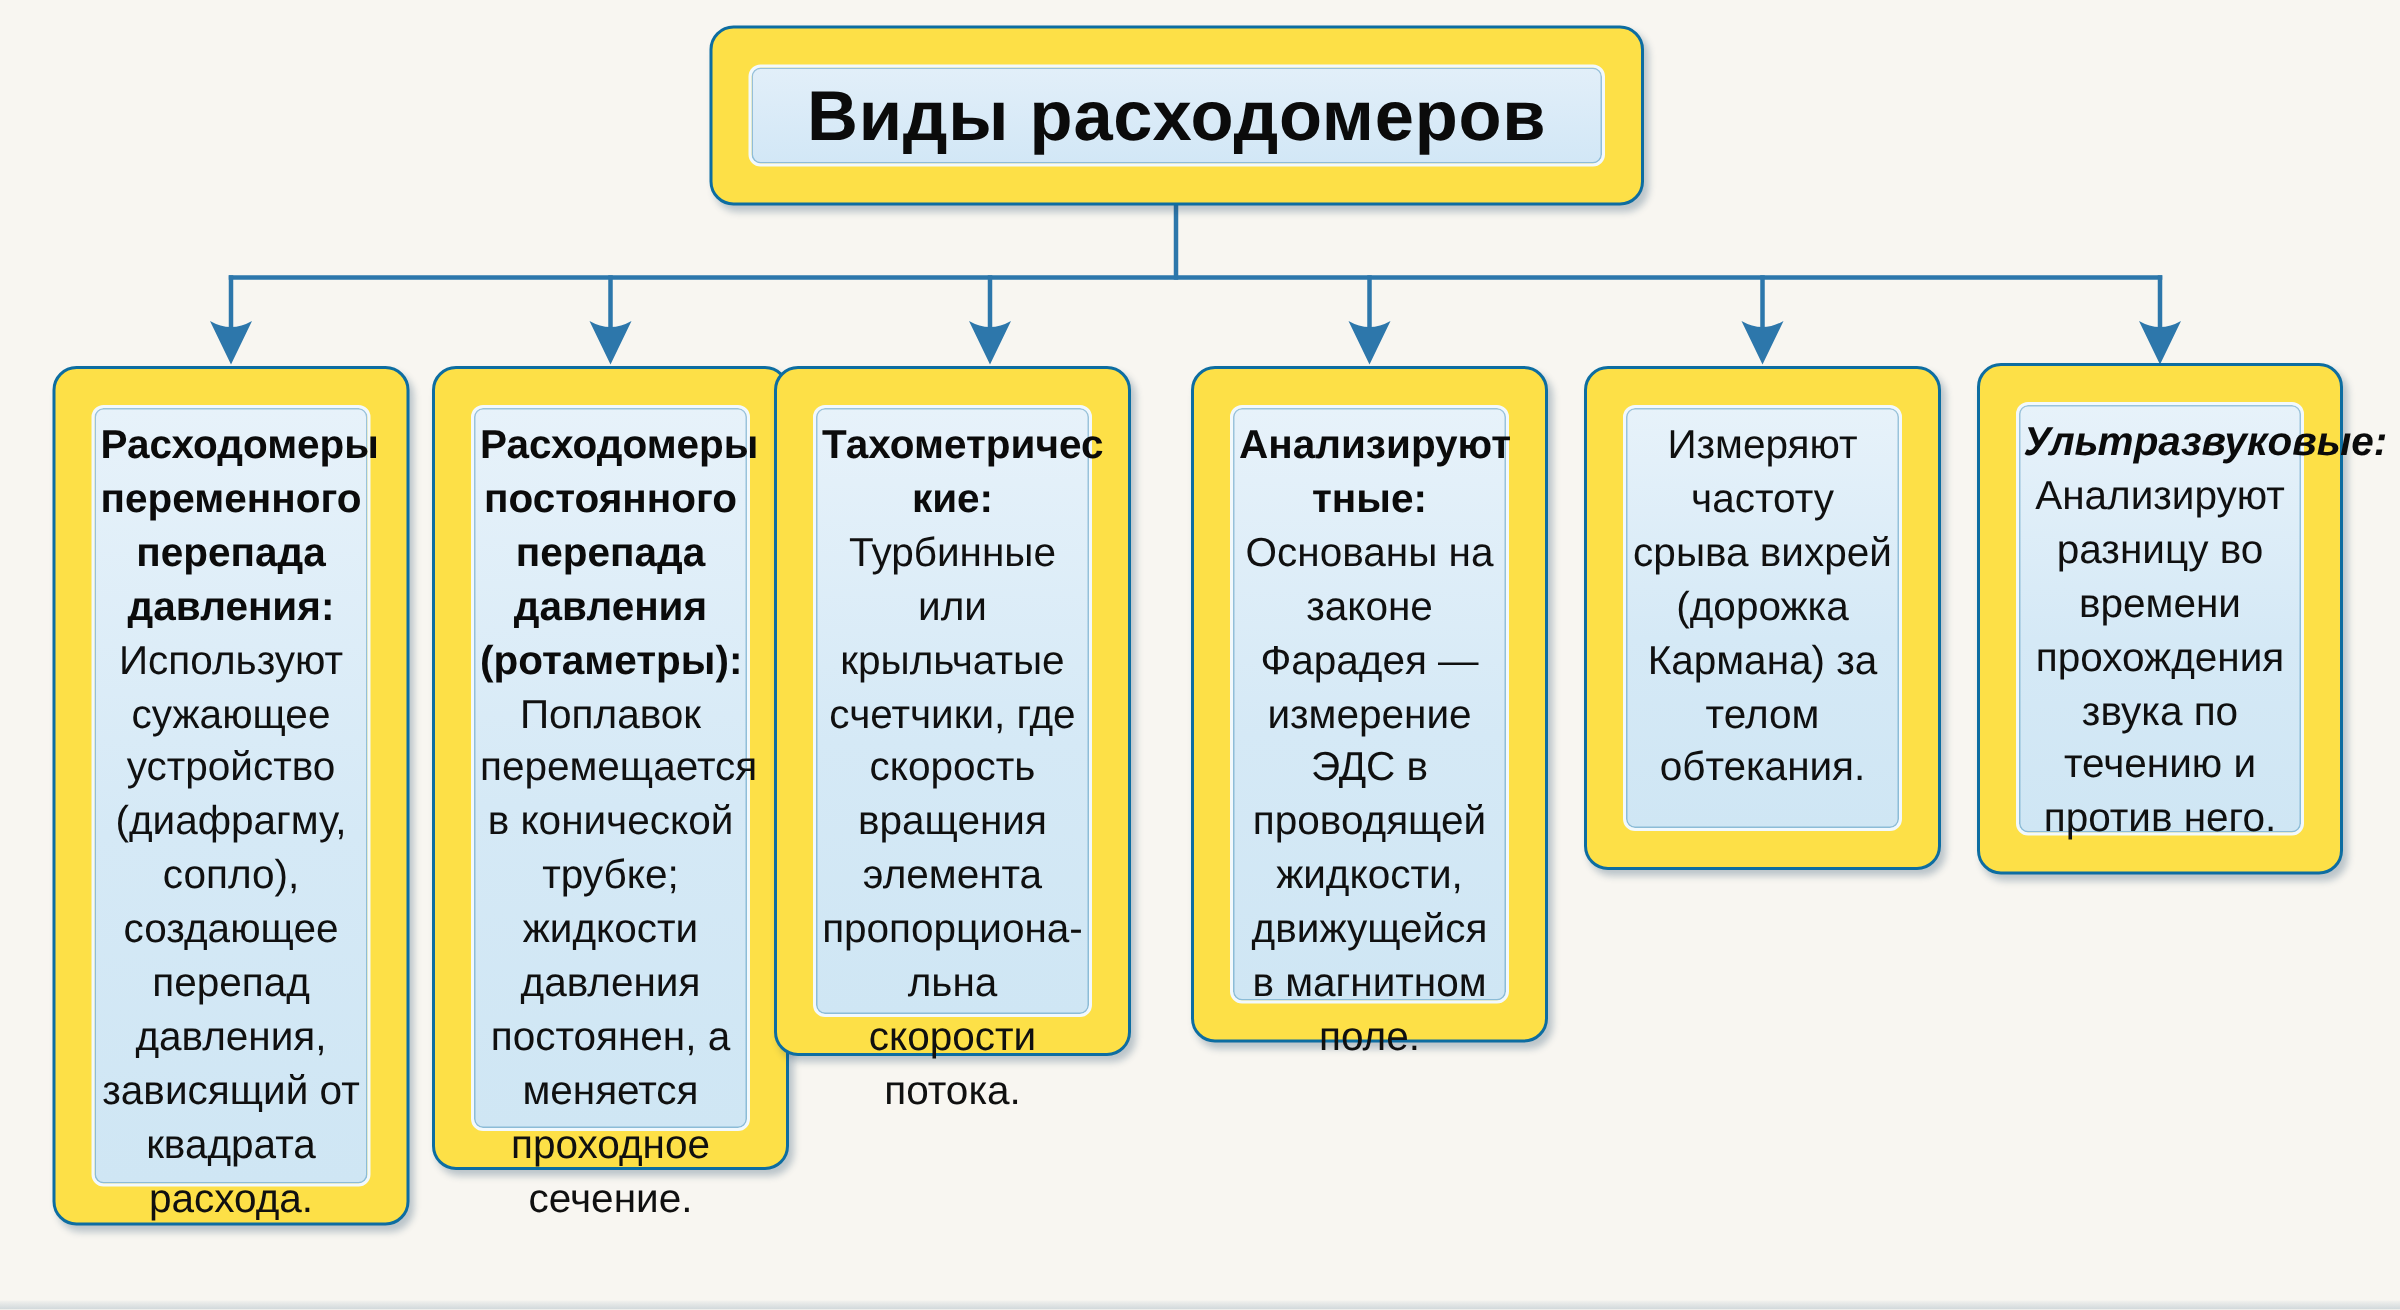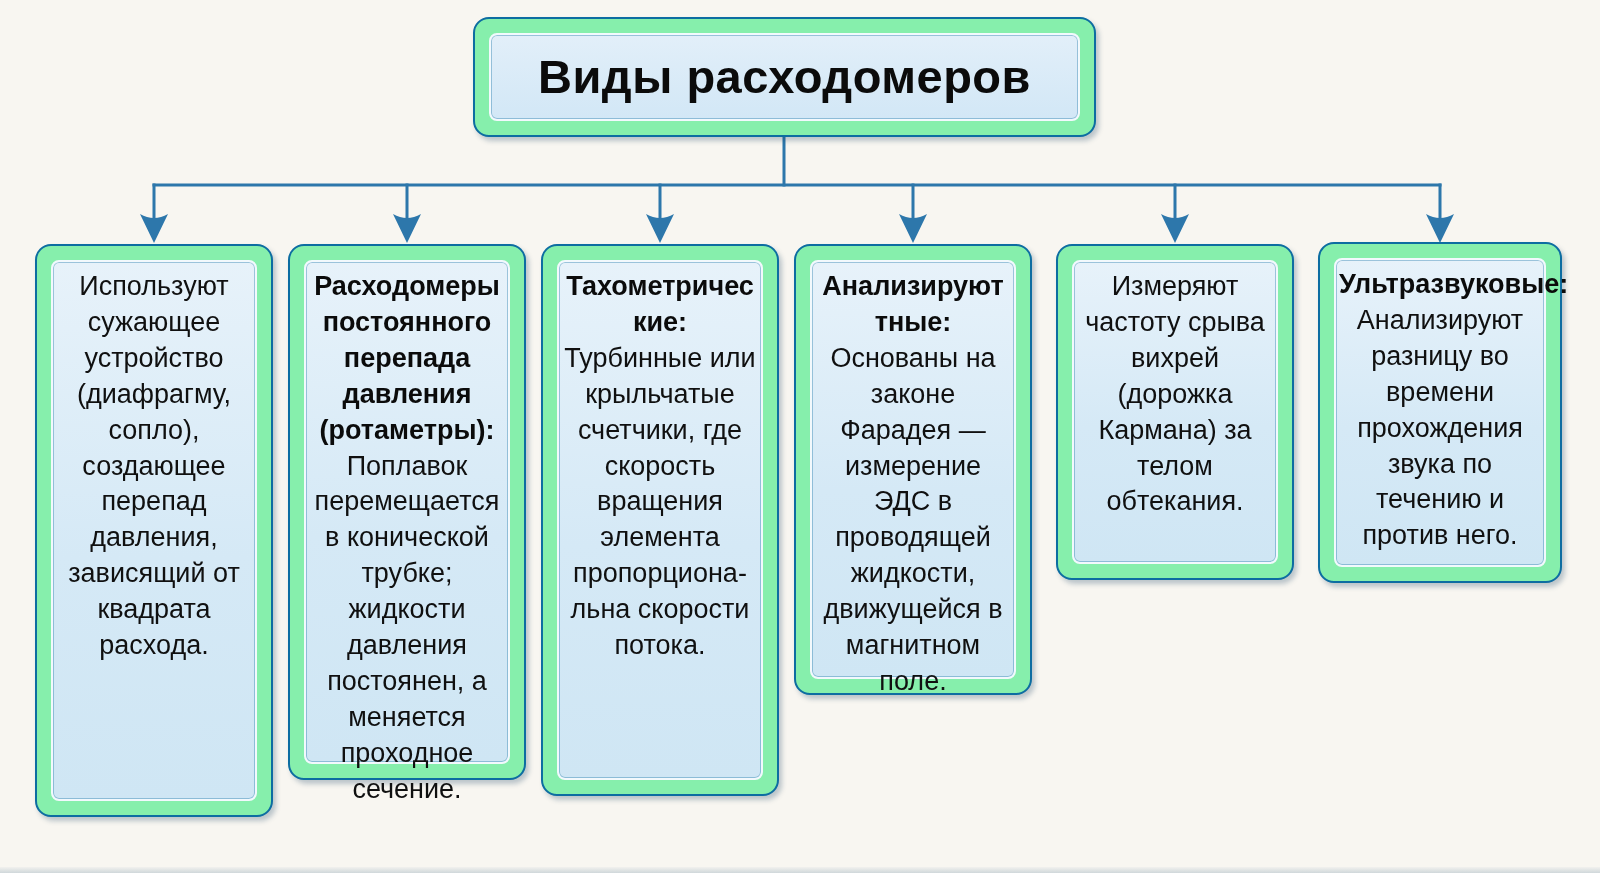--- a/index.html
+++ b/index.html
@@ -13,24 +13,24 @@
     background:#f8f6f1;
     overflow:hidden;
   }
   .connector-layer{
     position:absolute;left:0;top:0;width:1600px;height:873px;
   }
   
   .node{
     position:absolute;
     box-sizing:border-box;
-    background:#86efac;
+    background:#fde047;
     border:2px solid #0d6da1;
     border-radius:16px;
-    padding:14px;
+    padding:24px;
     box-shadow:3px 4px 5px rgba(30,70,100,.28);
   }
   .node-inner{
     box-sizing:border-box;
     width:100%;height:100%;
     background:linear-gradient(180deg,#e7f2fa 0%,#d5e9f6 55%,#cfe6f4 100%);
     border:2px solid #f2f9fd;
     border-radius:8px;
     box-shadow:inset 0 0 0 1px rgba(13,109,161,.35);
     display:flex;
@@ -59,20 +59,21 @@
   }
   .box-body{
     font-size:27px;
     color:#101010;
     line-height:1.33;
   }
   .nowrap-header{
     white-space:nowrap;
     text-align:right;
     margin-left:-1px;
+    font-style:italic;
   }
   .bottom-artifact{
     position:absolute;left:0;bottom:0;width:1600px;height:6px;
     background:linear-gradient(180deg,rgba(205,215,222,.15),rgba(175,190,200,.55));
   }
 </style>
 </head>
 <body>
 
 <div class="stage">
@@ -97,32 +98,33 @@
   </svg>
 
   <div class="node title-node" style="left:473px;top:17px;width:623px;height:120px;">
     <div class="node-inner">
       <div class="title-text">Виды расходомеров</div>
     </div>
   </div>
 
   <div class="node" style="left:35px;top:244px;width:238px;height:573px;">
     <div class="node-inner">
+      <div class="box-header">Расходомеры переменного перепада давления:</div>
       <div class="box-body">Используют сужающее устройство (диафрагму, сопло), создающее перепад давления, зависящий от квадрата расхода.</div>
     </div>
   </div>
 
   <div class="node" style="left:288px;top:244px;width:238px;height:536px;">
     <div class="node-inner">
       <div class="box-header">Расходомеры постоянного перепада давления (ротаметры):</div>
       <div class="box-body">Поплавок перемещается в конической трубке; жидкости давления постоянен, а меняется проходное сечение.</div>
     </div>
   </div>
 
-  <div class="node" style="left:541px;top:244px;width:238px;height:552px;">
+  <div class="node" style="left:516px;top:244px;width:238px;height:460px;">
     <div class="node-inner">
       <div class="box-header">Тахометричес​кие:</div>
       <div class="box-body">Турбинные или крыльчатые счетчики, где скорость вращения элемента пропорциона-льна скорости потока.</div>
     </div>
   </div>
 
   <div class="node" style="left:794px;top:244px;width:238px;height:451px;">
     <div class="node-inner">
       <div class="box-header">Анализируют​тные:</div>
       <div class="box-body">Основаны на законе Фарадея — измерение ЭДС в проводящей жидкости, движущейся в магнитном поле.</div>

